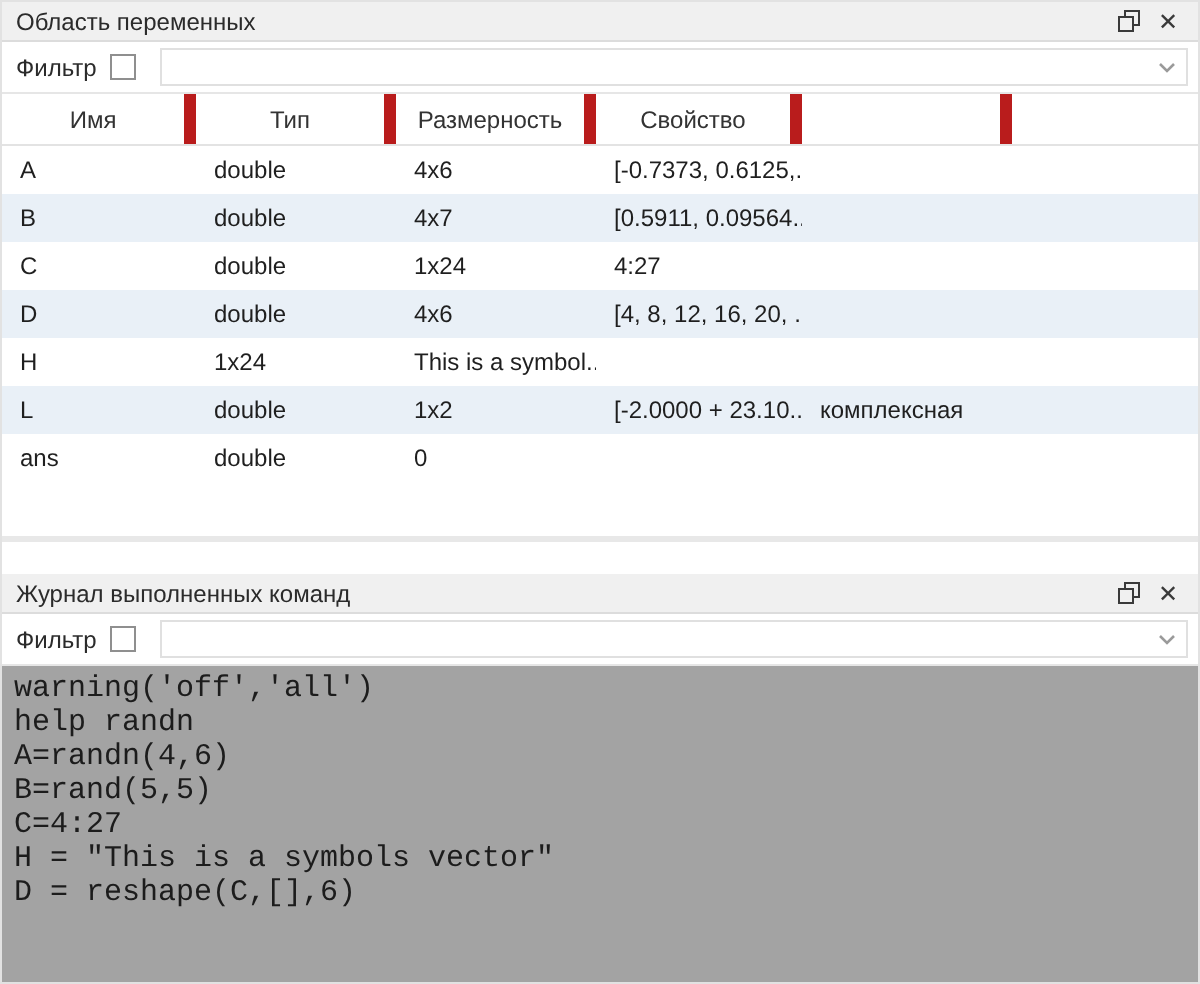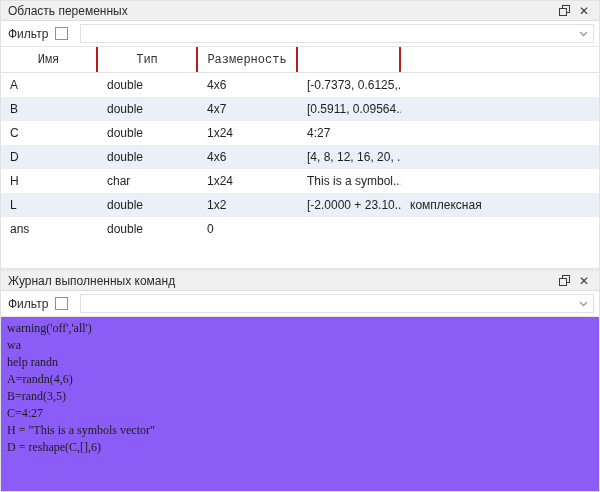--- a/index.html
+++ b/index.html
@@ -9,21 +9,21 @@
     font-size:12px; color:#222; background:#fff;
   }
   .screen {
     width:600px; height:492px;
     display:flex; flex-direction:column; overflow:hidden;
     border:1px solid #e2e2e2;
     --row-stripe:#e9f0f7; --selection:#cde4f6; --titlebar-bg:#f0f0f0;
   }
   .panel { display:flex; flex-direction:column; background:#fff; }
   .panel-top { height:267px; }
-  .panel-bottom { flex:1; }
+  .panel-bottom { flex:1;margin-top:16px; }
   .titlebar {
     height:20px; flex:0 0 20px; background:var(--titlebar-bg);
     border-bottom:1px solid #dcdcdc;
     display:flex; align-items:center; padding:0 5px 0 7px;
   }
   .titlebar-text { flex:1; font-size:12px; color:#2b2b2b; }
   .tb-btn {
     width:20px; height:18px; border:none; background:transparent;
     display:flex; align-items:center; justify-content:center;
     cursor:pointer; color:#3a3a3a; font-size:12px; padding:0; line-height:1;
@@ -40,33 +40,33 @@
   .combo {
     flex:1; height:19px; margin-left:12px;
     border:1px solid #e0e0e0; background:#fff;
     display:flex; align-items:center; justify-content:flex-end;
     padding-right:5px; cursor:pointer;
   }
   .grid-cols { display:grid; grid-template-columns:97px 100px 100px 103px 105px 1fr; }
   .thead { height:26px; flex:0 0 26px; border-bottom:1px solid #e3e3e3; background:#fff; }
   .th {
     display:flex; align-items:center; justify-content:center;
-    border-right:2px solid #b91c1c; color:#333; overflow:hidden; white-space:nowrap;font-family:Liberation Mono, monospace;
+    border-right:6px solid #b91c1c; color:#333; overflow:hidden; white-space:nowrap;
   }
   .trow { height:24px; cursor:default; }
   .tbody .trow:nth-child(even) { background:var(--row-stripe); }
   .td {
     display:flex; align-items:center; padding-left:9px;
     overflow:hidden; white-space:nowrap; color:#1f1f1f;
   }
   .table-filler { flex:1; background:#fff; }
   .splitter { height:3px; flex:0 0 3px; background:#e8e8e8; cursor:row-resize; }
   .history {
-    flex:1; background:#8b5cf6; overflow:hidden; padding-top:3px;
-    font-family:Liberation Serif, serif; font-size:12px; color:#1c1c1c;
+    flex:1; background:#a3a3a3; overflow:hidden; padding-top:3px;
+    font-family:Liberation Mono, monospace; font-size:15px; color:#1c1c1c;
   }
   .cmd-line { height:17px; line-height:17px; padding-left:6px; white-space:pre; cursor:default; }
   .cmd-line.selected { background:var(--selection); }
   svg { display:block; }
 </style>
 </head>
 <body>
 
 <div class="screen" style="--row-stripe: #e9f0f7; --selection: #cde4f6; --titlebar-bg: #f0f0f0;">
 
@@ -91,20 +91,21 @@
               <polyline points="1,1 4.5,4.5 8,1" fill="none" stroke="#9a9a9a" stroke-width="1.3"></polyline>
             </svg>
         </span>
       </div>
     </div>
 
     <div class="thead grid-cols">
       <div class="th">Имя</div>
       <div class="th">Тип</div>
       <div class="th">Размерность</div>
+      <div class="th">Свойство</div>
       <div class="th"></div>
     </div>
 
     <div class="tbody">
       <div class="trow grid-cols">
         <div class="td">A</div>
         <div class="td">double</div>
         <div class="td">4x6</div>
         <div class="td">[-0.7373, 0.6125,...</div>
         <div class="td"></div>
@@ -129,21 +130,20 @@
       <div class="trow grid-cols">
         <div class="td">D</div>
         <div class="td">double</div>
         <div class="td">4x6</div>
         <div class="td">[4, 8, 12, 16, 20, ...</div>
         <div class="td"></div>
         <div class="td"></div>
       </div>
       <div class="trow grid-cols">
         <div class="td">H</div>
-        <div class="td">char</div>
         <div class="td">1x24</div>
         <div class="td">This is a symbol...</div>
         <div class="td"></div>
         <div class="td"></div>
       </div>
       <div class="trow grid-cols">
         <div class="td">L</div>
         <div class="td">double</div>
         <div class="td">1x2</div>
         <div class="td">[-2.0000 + 23.10...</div>
@@ -182,23 +182,22 @@
         <span>
           <svg width="9" height="6" viewBox="0 0 9 6">
               <polyline points="1,1 4.5,4.5 8,1" fill="none" stroke="#9a9a9a" stroke-width="1.3"></polyline>
             </svg>
         </span>
       </div>
     </div>
 
     <div class="history">
       <div class="cmd-line">warning('off','all')</div>
-      <div class="cmd-line">wa</div>
       <div class="cmd-line">help randn</div>
       <div class="cmd-line">A=randn(4,6)</div>
-      <div class="cmd-line">B=rand(3,5)</div>
+      <div class="cmd-line">B=rand(5,5)</div>
       <div class="cmd-line">C=4:27</div>
       <div class="cmd-line">H = "This is a symbols vector"</div>
       <div class="cmd-line">D = reshape(C,[],6)</div>
     </div>
   </section>
 
 </div>
 
 </body></html>

